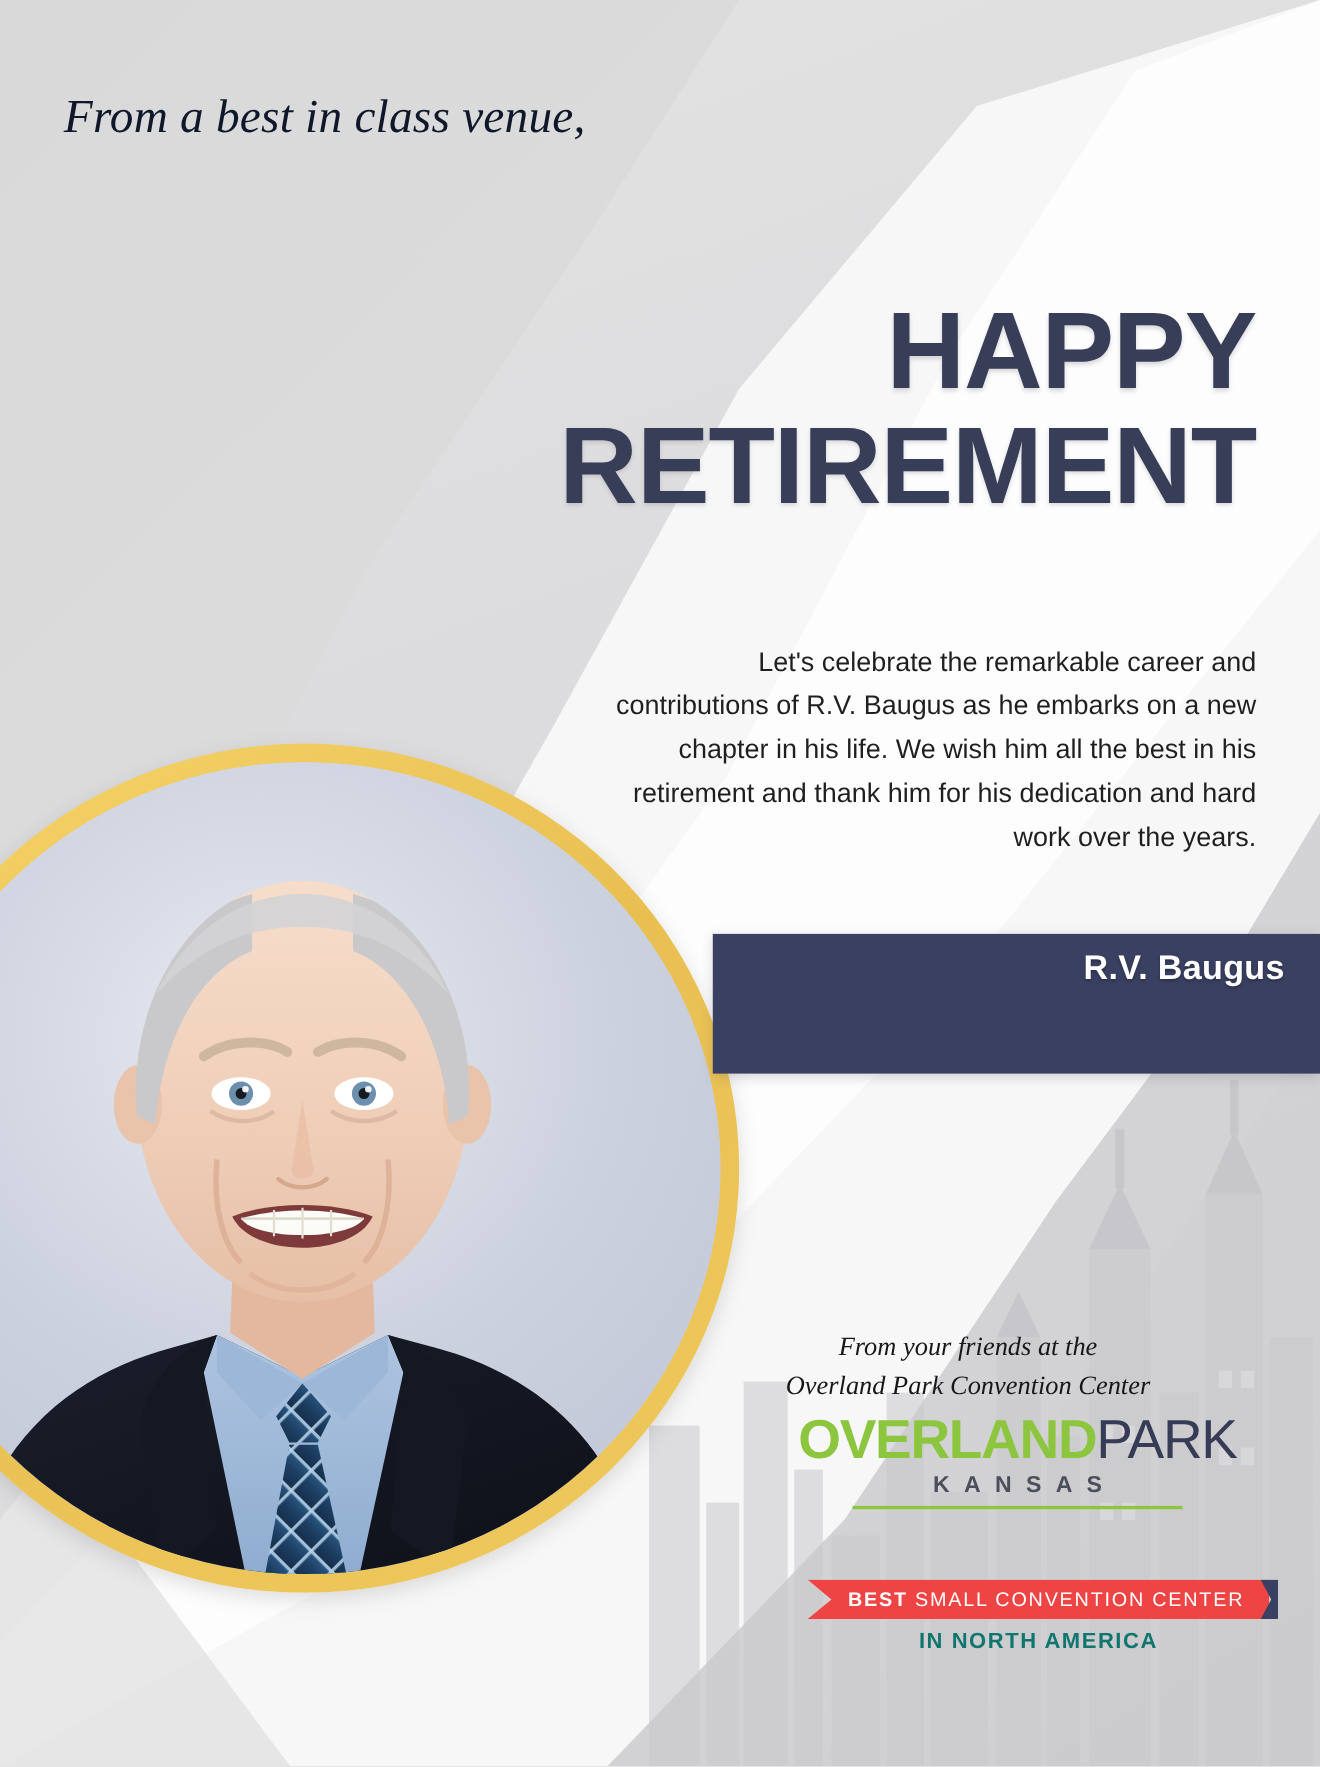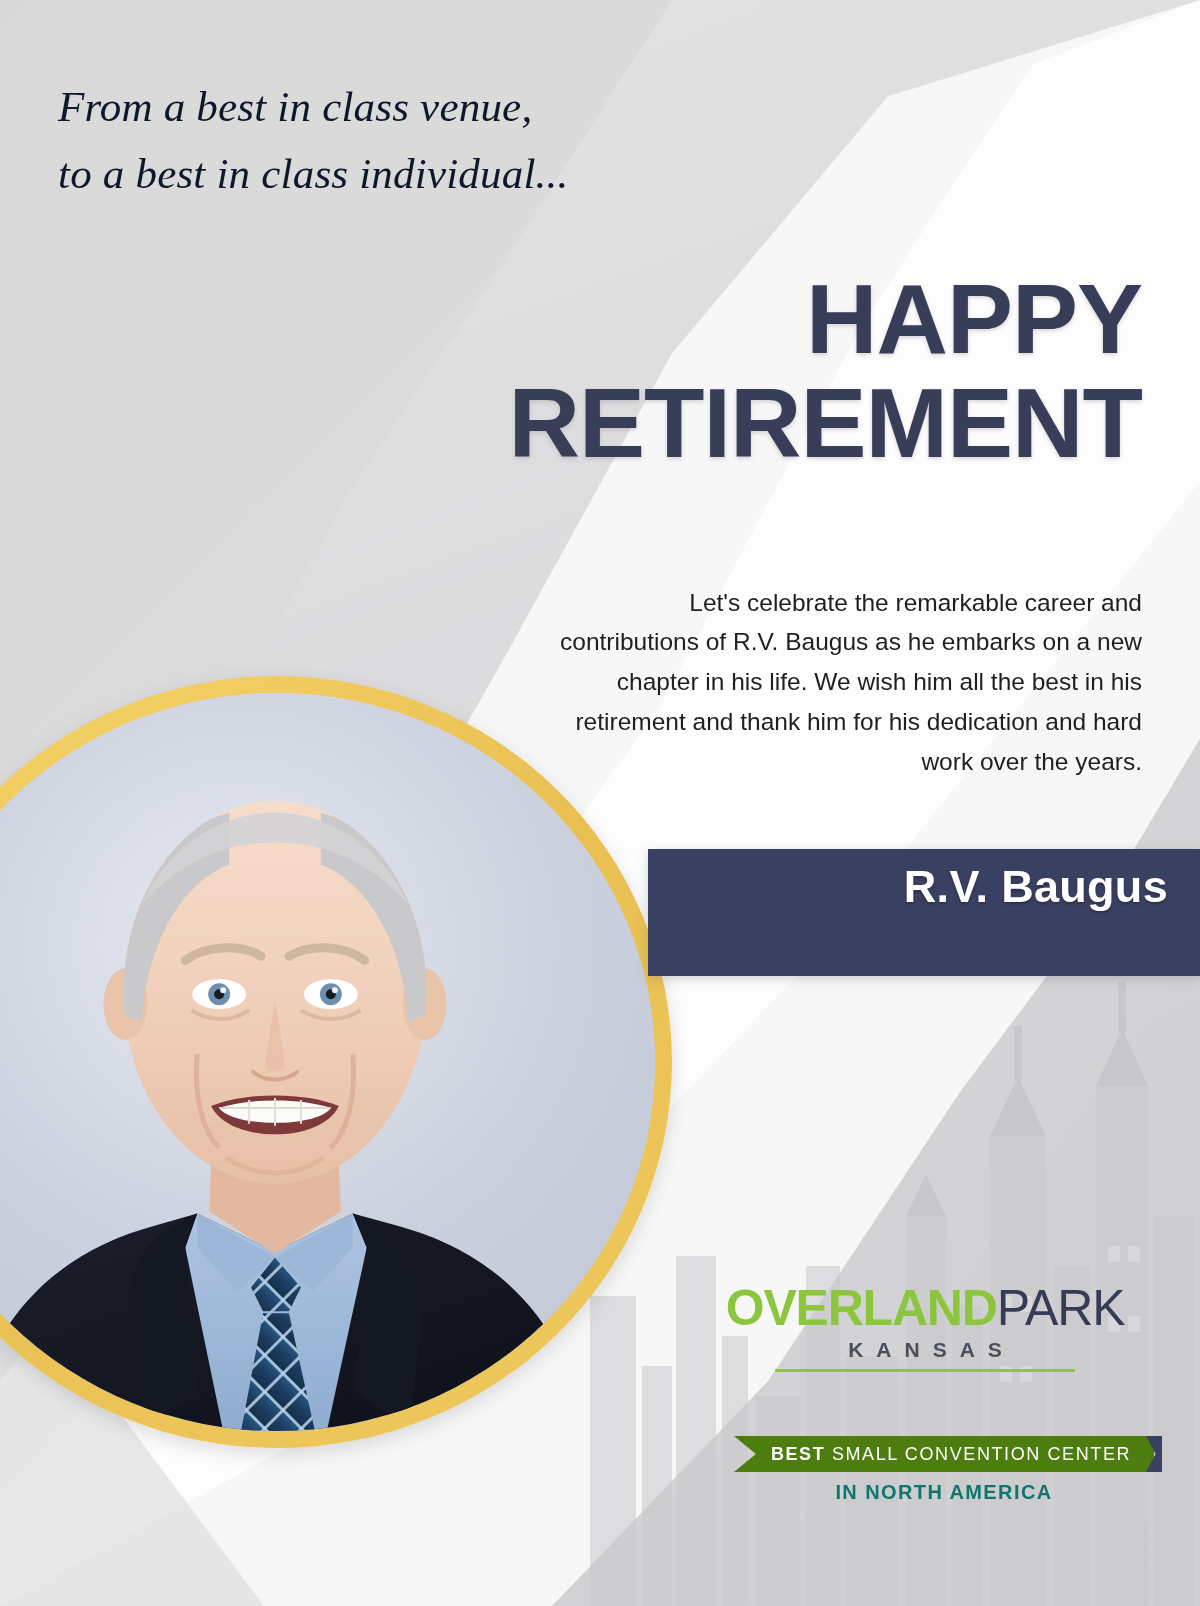--- a/index.html
+++ b/index.html
@@ -94,21 +94,21 @@
   
   .name-banner{
     position:absolute;left:648px;top:849px;width:552px;height:127px;
     background:#3a4061;
     box-shadow:0 3px 10px rgba(90,90,100,.25);
     text-align:right;
     padding:14px 32px 0 0;
     box-sizing:border-box;
   }
   .name-banner .nm{
-    display:block;color:#ffffff;font-size:45px;font-weight:bold;
+    display:block;color:#ffffff;font-size:31px;font-weight:bold;
     letter-spacing:.3px;line-height:1.08;
     text-shadow:0 2px 3px rgba(0,0,0,.28);
   }
   .name-banner .rl{
     display:block;color:#f3f4f8;font-size:25px;font-weight:normal;
     margin-top:4px;letter-spacing:.2px;
   }
 
   
   .signoff{
@@ -131,21 +131,21 @@
     margin-top:5px;font-size:21px;font-weight:bold;color:#4b4f5c;
     letter-spacing:13px;padding-left:13px;
   }
   .logo-rule{
     margin:7px auto 0 auto;width:300px;height:3px;background:#8cc63f;
   }
 
   
   .ribbon{
     position:absolute;right:46px;top:1436px;width:420px;height:36px;
-    background:#4d7c0f;
+    background:#ef4444;
     clip-path:polygon(0% 0%, 100% 0%, 100% 100%, 0% 100%, 5.2% 50%);
     display:flex;align-items:center;justify-content:center;
   }
   .ribbon-inner{
     font-size:18px;letter-spacing:1.6px;color:#ffffff;white-space:nowrap;
     padding-left:14px;
   }
   .ribbon-inner b{font-weight:bold;}
   .ribbon-tail{
     position:absolute;right:38px;top:1436px;width:16px;height:36px;
@@ -200,21 +200,20 @@
       <rect x="440" y="400" width="12" height="16"></rect>
       <rect x="528" y="280" width="12" height="16"></rect>
       <rect x="548" y="280" width="12" height="16"></rect>
       <rect x="528" y="350" width="12" height="16"></rect>
       <rect x="548" y="350" width="12" height="16"></rect>
     </g>
   </svg>
 
   <div class="tagline">
     <div>From a best in class venue,</div>
-    <div>to a best in class individual...</div>
   </div>
 
   <div class="headline">
     <span class="l1">HAPPY</span>
     <span class="l2">RETIREMENT</span>
   </div>
 
   <p class="body-copy">Let's celebrate the remarkable career and contributions of R.V. Baugus as he embarks on a new chapter in his life. We wish him all the best in his retirement and thank him for his dedication and hard work over the years.</p>
 
   <div class="portrait-wrap">
@@ -311,20 +310,24 @@
 
         <path d="M330 466 C 356 486 400 486 426 466" stroke="#dcae95" stroke-width="5" fill="none" opacity=".6"></path>
       </svg>
     </div>
   </div>
 
   <div class="name-banner">
     <span class="nm">R.V. Baugus</span>
   </div>
 
+  <div class="signoff">
+    <div>From your friends at the</div>
+    <div>Overland Park Convention Center</div>
+  </div>
 
   <div class="logo">
     <div class="logo-word">
       <span class="ov">OVERLAND</span><span class="pk">PARK</span>
     </div>
     <div class="logo-kansas">KANSAS</div>
     <div class="logo-rule"></div>
   </div>
 
   <div class="ribbon">

